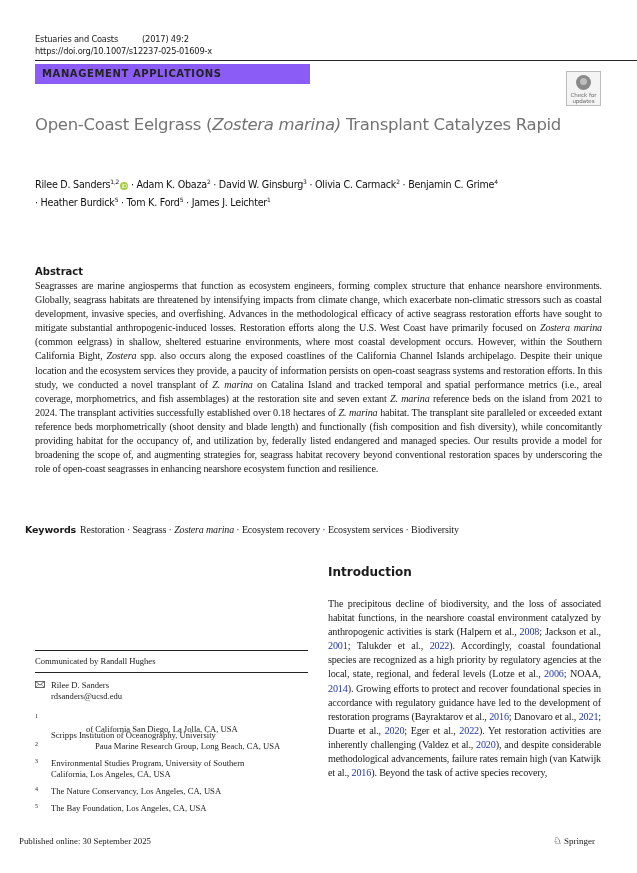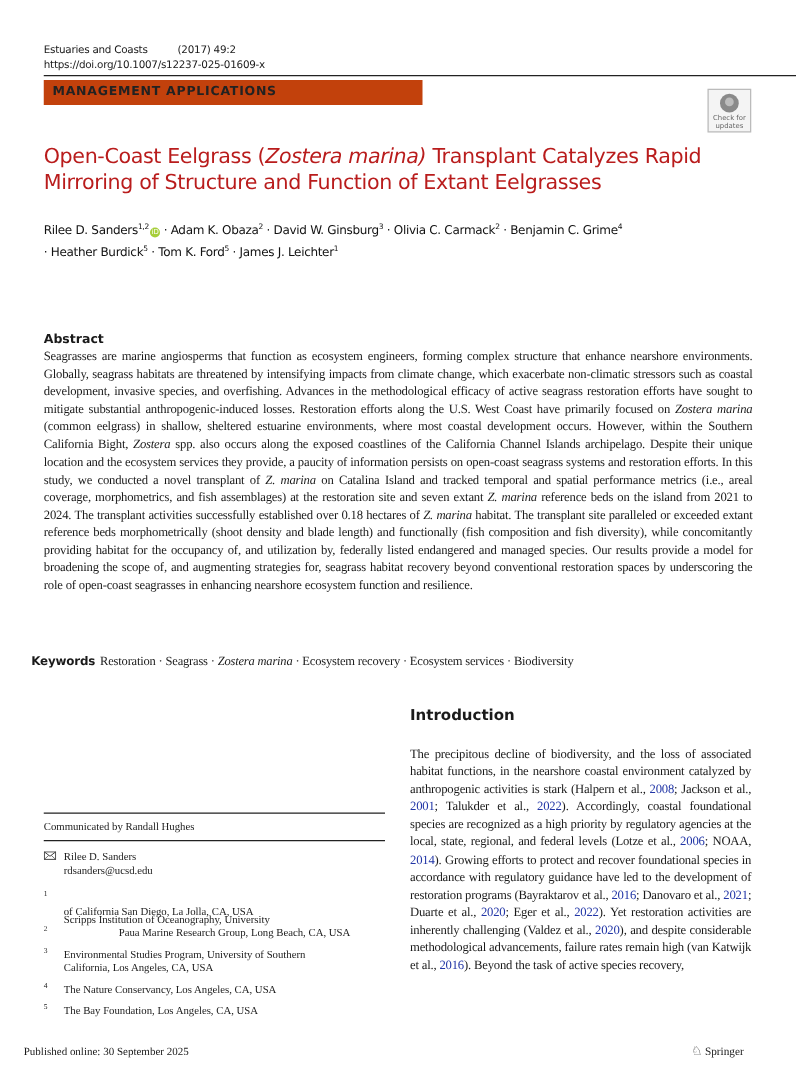--- a/index.html
+++ b/index.html
@@ -5,29 +5,29 @@
   html, body { margin:0; padding:0; background:#ffffff; }
   body { width:637px; height:873px; position:relative; overflow:hidden; color:#1a1a1a; }
   .sans { font-family:"DejaVu Sans", "Liberation Sans", sans-serif; }
   .serif { font-family:"Liberation Serif", "DejaVu Serif", serif; }
   .abs { position:absolute; }
 
   #journal-line { left:35px; top:34px; font-size:8.3px; letter-spacing:-0.2px; }
   #journal-line .vol { margin-left:24px; }
   #doi-line { left:35px; top:46px; font-size:8.3px; letter-spacing:-0.2px; }
   #top-rule { left:35px; top:60px; width:602px; height:1px; background:#222; }
-  #section-band { left:35px; top:64px; width:275px; height:20px; background:#c2410c;padding-left:28px; }
+  #section-band { left:35px; top:64px; width:275px; height:20px; background:#8b5cf6; }
   #section-band span { position:absolute; left:7px; top:4px; font-size:10px; font-weight:bold; letter-spacing:0.6px; color:#222; }
 
   #check-updates { left:566px; top:71px; width:33px; height:33px; border:1px solid #bbb; background:#f4f4f4; }
   #check-updates .circ { position:absolute; left:9px; top:3px; width:15px; height:15px; border-radius:50%; background:#8a8a8a; }
   #check-updates .circ::after { content:""; position:absolute; left:4px; top:3px; width:7px; height:7px; border-radius:50%; background:#bdbdbd; }
   #check-updates .t { position:absolute; left:0; width:33px; text-align:center; font-size:5.5px; color:#666; line-height:6px; }
 
-  #title { left:35px; top:114px; width:560px; font-size:16.5px; line-height:21px; letter-spacing:-0.3px; color:#b91c1c; }
+  #title { left:35px; top:114px; width:560px; font-size:16.5px; line-height:21px; letter-spacing:-0.3px; color:#737373; }
   #title i { font-style:italic; }
 
   #authors { left:35px; top:174px; width:570px; font-size:9.6px; line-height:15px; letter-spacing:-0.25px; color:#111; }
   #authors sup { font-size:6px; vertical-align:4px; }
   .orcid { display:inline-block; width:8px; height:8px; border-radius:50%; background:#a6ce39; color:#fff; font-size:5.5px; line-height:8px; text-align:center; vertical-align:0px; margin-left:1px; }
 
   #dates { left:35px; top:224px; font-size:8.3px; letter-spacing:-0.2px; line-height:11px; }
 
   #abstract-heading { left:35px; top:266px; font-size:10px; font-weight:bold; }
   #abstract-body { left:35px; top:279px; width:567px; font-size:10.15px; line-height:14.1px; text-align:justify; color:#1a1a1a; letter-spacing:-0.15px; }
@@ -66,21 +66,20 @@
 </div>
 
 <div class="abs sans" id="check-updates">
   <div class="circ"></div>
   <div class="t" style="top:20px">Check for</div>
   <div class="t" style="top:26px">updates</div>
 </div>
 
 <div class="abs sans" id="title">
   <span>Open-Coast Eelgrass (</span><i>Zostera marina)</i><span> Transplant Catalyzes Rapid</span><br>
-  <span>Mirroring of Structure and Function of Extant Eelgrasses</span>
 </div>
 
 <div class="abs sans" id="authors"><span>Rilee D. Sanders</span><sup>1,2</sup><span class="orcid">iD</span><span> · </span><span>Adam K. Obaza</span><sup>2</sup><span> · </span><span>David W. Ginsburg</span><sup>3</sup><span> · </span><span>Olivia C. Carmack</span><sup>2</sup><span> · </span><span>Benjamin C. Grime</span><sup>4</sup><br><span> · </span><span>Heather Burdick</span><sup>5</sup><span> · </span><span>Tom K. Ford</span><sup>5</sup><span> · </span><span>James J. Leichter</span><sup>1</sup></div>
 
 <div class="abs sans" id="dates">
 </div>
 
 <div class="abs sans" id="abstract-heading">Abstract</div>
 <div class="abs serif" id="abstract-body"><span>Seagrasses are marine angiosperms that function as ecosystem engineers, forming complex structure that enhance nearshore environments. Globally, seagrass habitats are threatened by intensifying impacts from climate change, which exacerbate non-climatic stressors such as coastal development, invasive species, and overfishing. Advances in the methodological efficacy of active seagrass restoration efforts have sought to mitigate substantial anthropogenic-induced losses. Restoration efforts along the U.S. West Coast have primarily focused on </span><i>Zostera marina</i><span> (common eelgrass) in shallow, sheltered estuarine environments, where most coastal development occurs. However, within the Southern California Bight, </span><i>Zostera</i><span> spp. also occurs along the exposed coastlines of the California Channel Islands archipelago. Despite their unique location and the ecosystem services they provide, a paucity of information persists on open-coast seagrass systems and restoration efforts. In this study, we conducted a novel transplant of </span><i>Z. marina</i><span> on Catalina Island and tracked temporal and spatial performance metrics (i.e., areal coverage, morphometrics, and fish assemblages) at the restoration site and seven extant </span><i>Z. marina</i><span> reference beds on the island from 2021 to 2024. The transplant activities successfully established over 0.18 hectares of </span><i>Z. marina</i><span> habitat. The transplant site paralleled or exceeded extant reference beds morphometrically (shoot density and blade length) and functionally (fish composition and fish diversity), while concomitantly providing habitat for the occupancy of, and utilization by, federally listed endangered and managed species. Our results provide a model for broadening the scope of, and augmenting strategies for, seagrass habitat recovery beyond conventional restoration spaces by underscoring the role of open-coast seagrasses in enhancing nearshore ecosystem function and resilience.</span></div>
 
@@ -102,21 +101,21 @@
     <path d="M0.5 6.5 L4 3.3 M9.5 6.5 L6 3.3" fill="none" stroke="#444" stroke-width="0.6"></path>
   </svg>
   <span class="txt" style="top:0">Rilee D. Sanders</span>
   <span class="txt" style="top:10.5px">rdsanders@ucsd.edu</span>
 </div>
 
 <div id="aff-container">
     <div class="abs serif aff-row" style="top: 713px; height: 22px;">
       <span class="num">1</span>
       <span class="txt" style="top: 17px;">Scripps Institution of Oceanography, University</span>
-      <span class="txt" style="top: 10.5px;">of California San Diego, La Jolla, CA, USA</span>
+      <span class="txt" style="top: 10.5px; margin-left: 35px;">of California San Diego, La Jolla, CA, USA</span>
     </div>
     <div class="abs serif aff-row" style="top: 741px; height: 11px;">
       <span class="num">2</span>
       <span class="txt" style="top: 0px; margin-left: 44px;">Paua Marine Research Group, Long Beach, CA, USA</span>
     </div>
     <div class="abs serif aff-row" style="top: 758px; height: 22px;">
       <span class="num">3</span>
       <span class="txt" style="top: 0px;">Environmental Studies Program, University of Southern</span>
       <span class="txt" style="top: 10.5px;">California, Los Angeles, CA, USA</span>
     </div>

